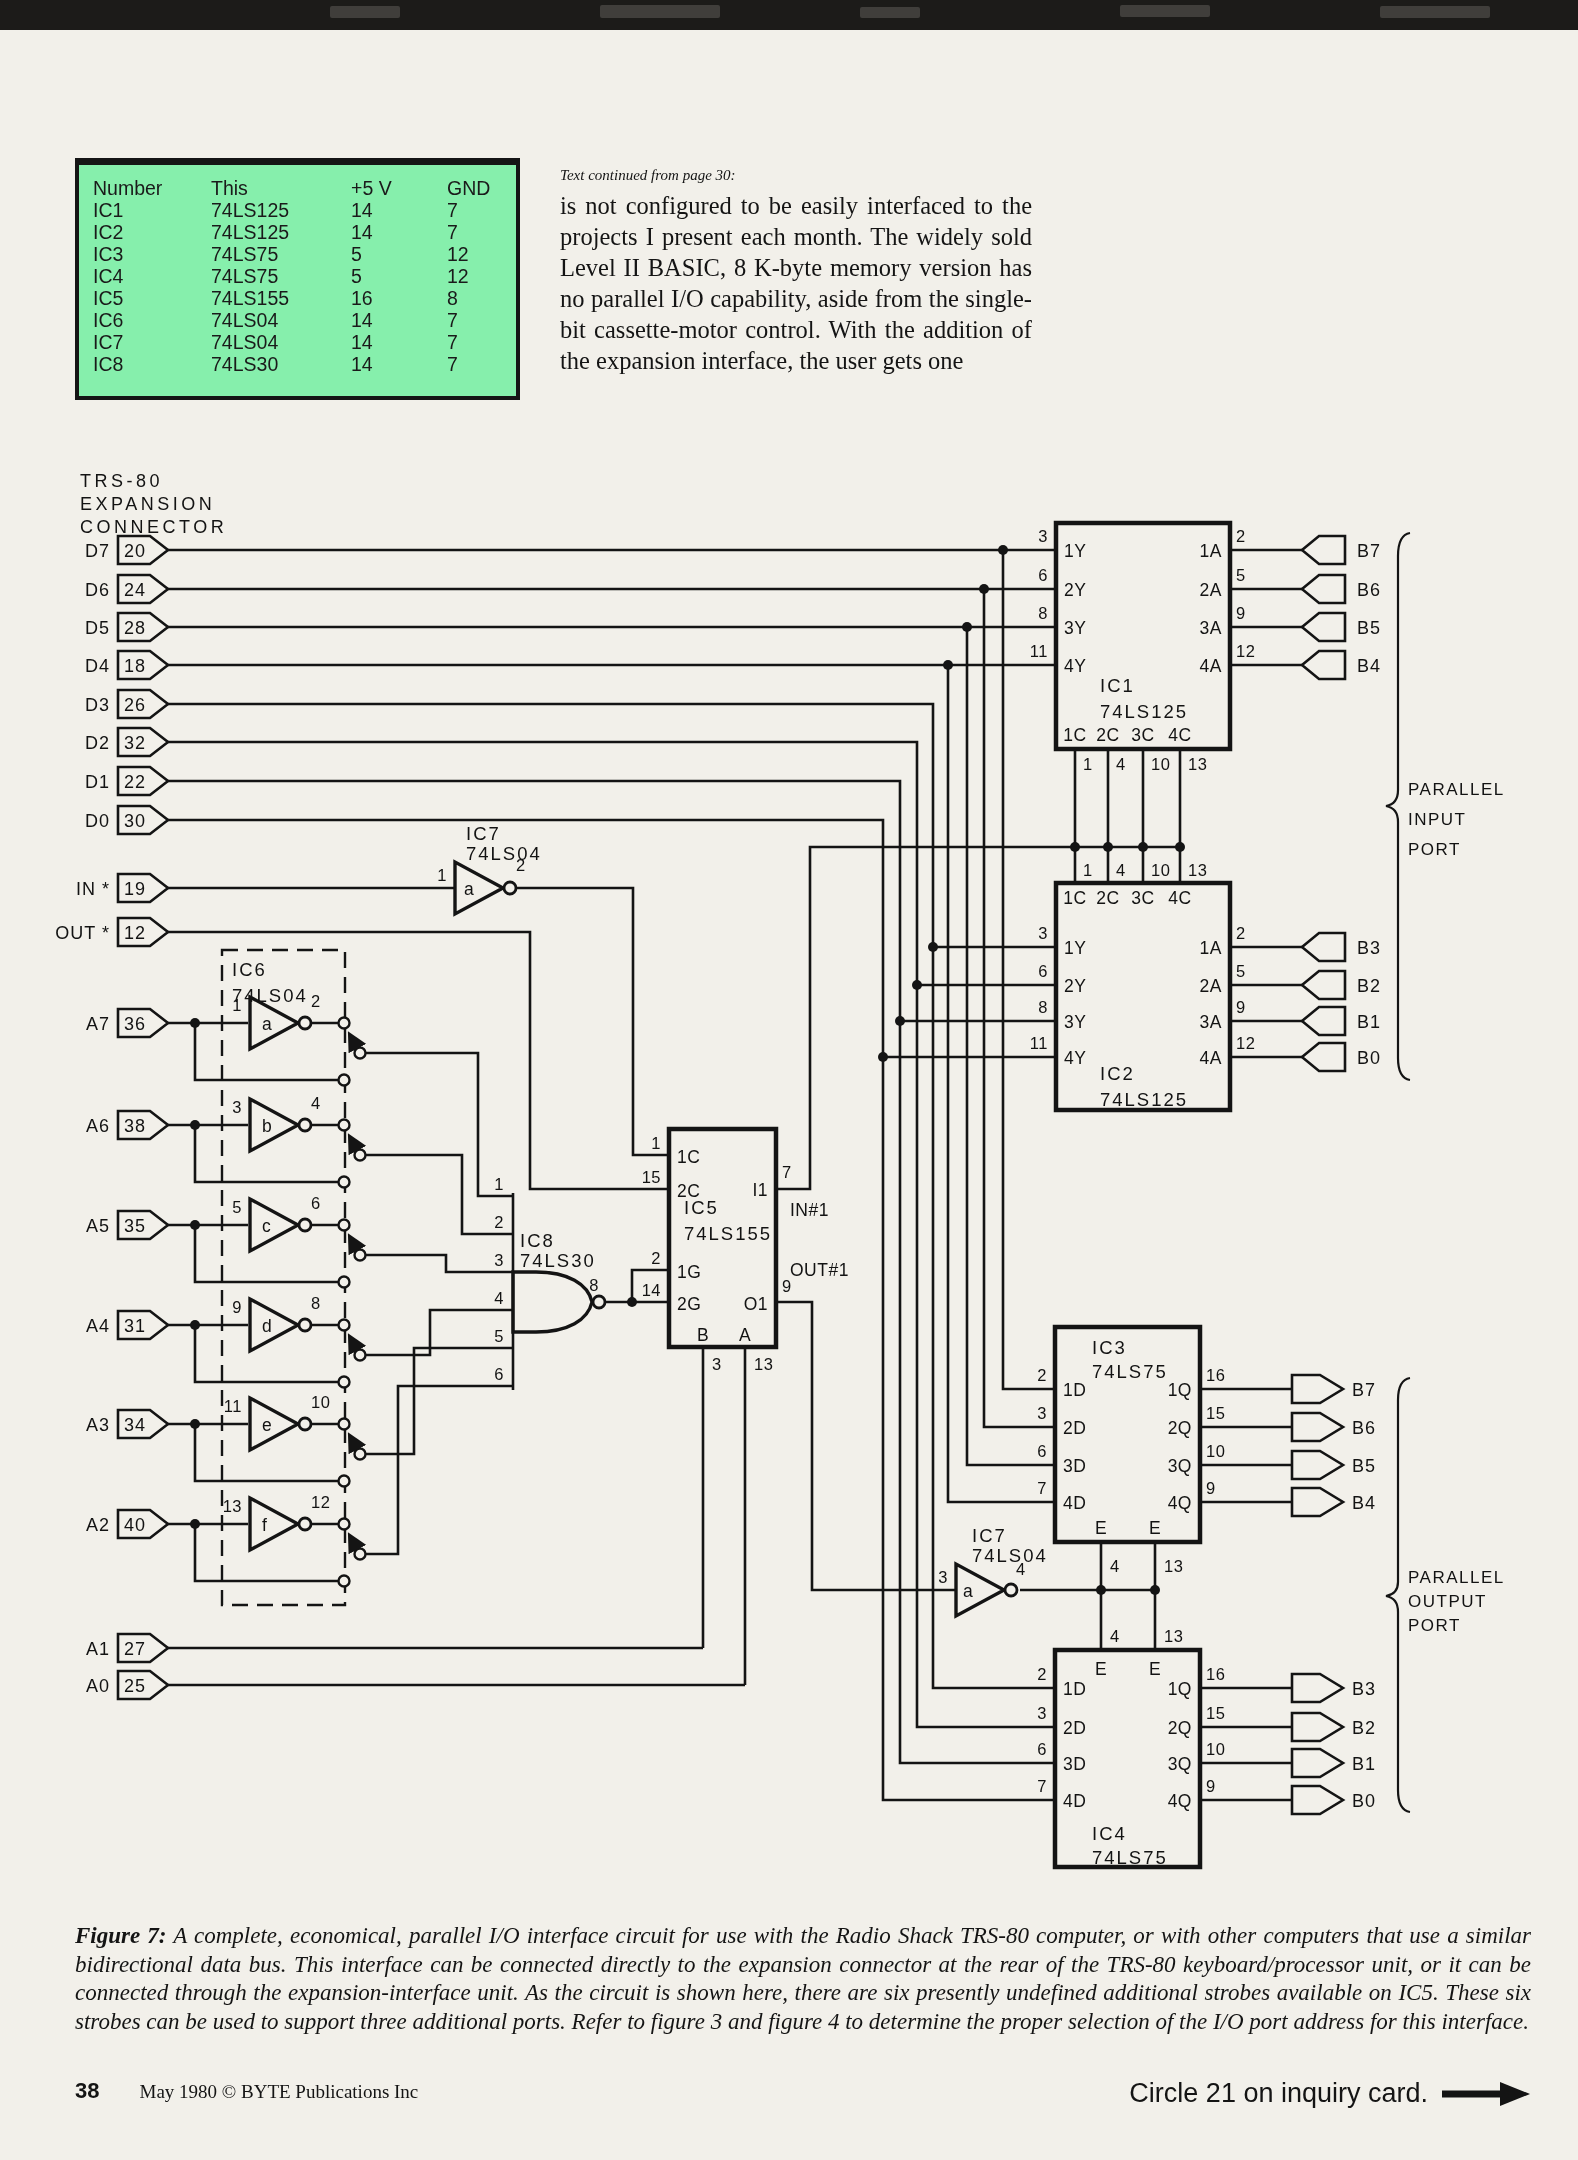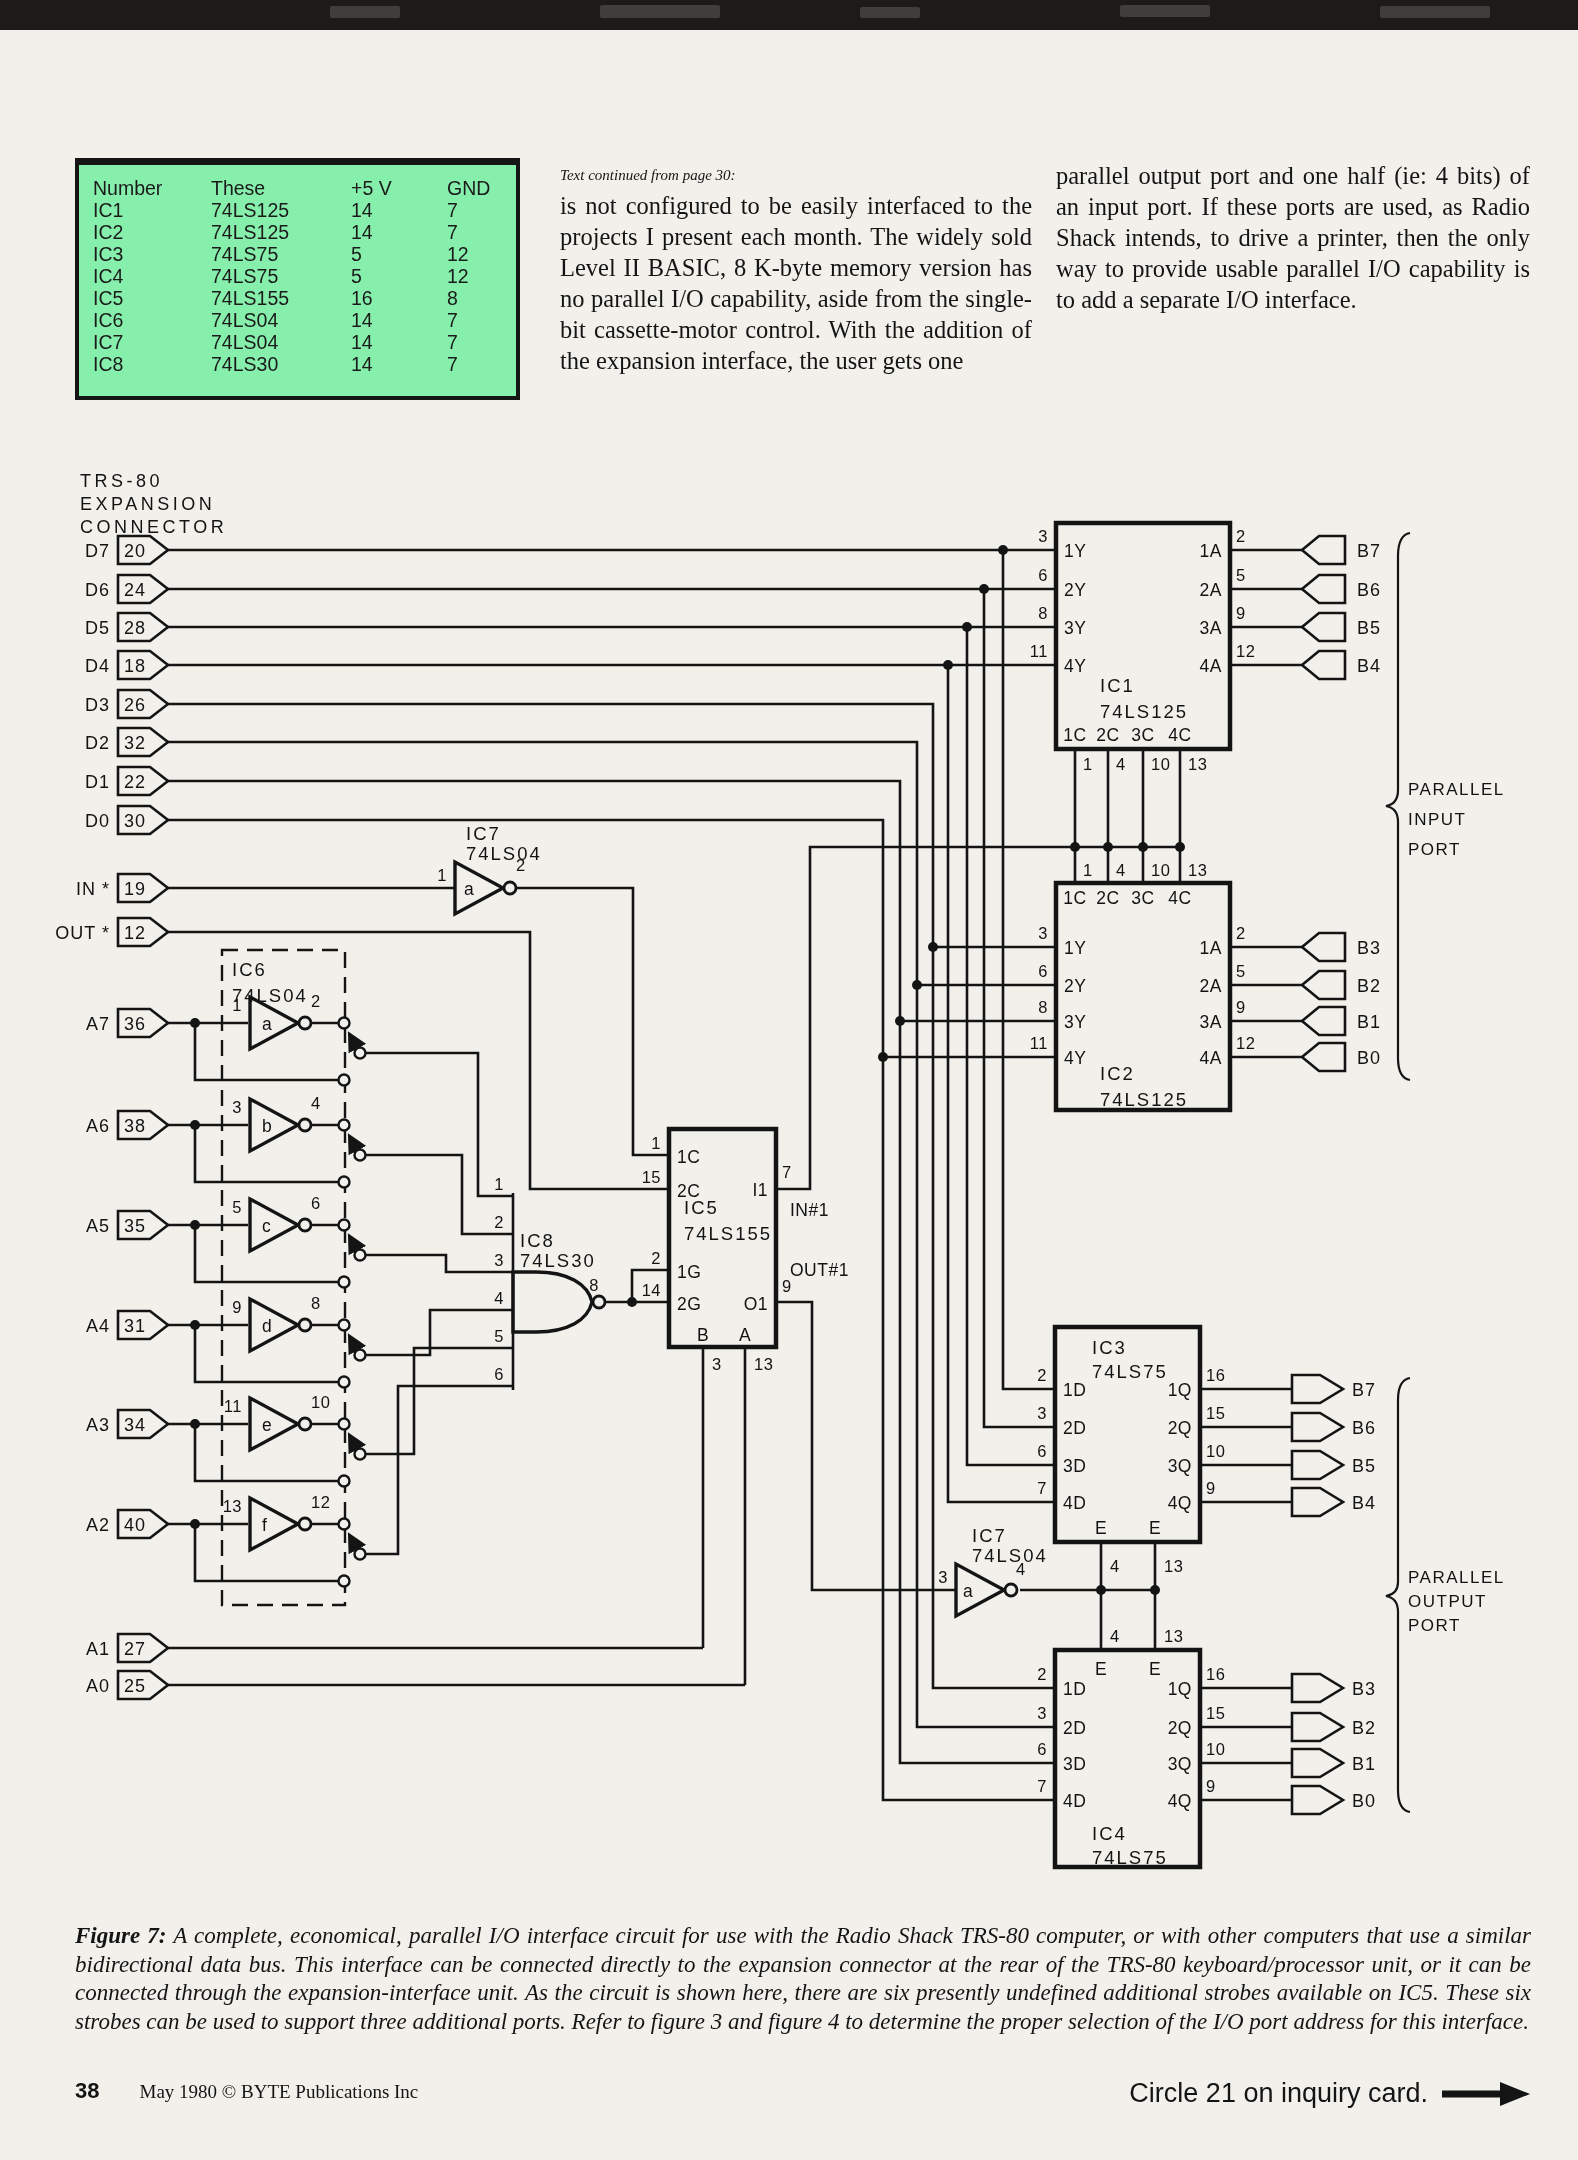--- a/index.html
+++ b/index.html
@@ -56,21 +56,21 @@
   <span class="blob" style="left:860px;top:7px;width:60px;height:11px;"></span>
   <span class="blob" style="left:1120px;top:5px;width:90px;height:12px;"></span>
   <span class="blob" style="left:1380px;top:6px;width:110px;height:12px;"></span>
 </div>
 
 <div id="ictable" class="abs">
   <table>
     <thead>
       <tr>
         <th>Number</th>
-        <th>These</th>
+        <th>This</th>
         <th>+5 V</th>
         <th>GND</th>
       </tr>
     </thead>
     <tbody id="ictbody">
         <tr>
           <td>IC1</td>
           <td>74LS125</td>
           <td>14</td>
           <td>7</td>
@@ -119,21 +119,20 @@
         </tr>
       </tbody>
   </table>
 </div>
 
 <div id="contnote" class="abs col">Text continued from page 30:</div>
 <div id="col1" class="abs col">
   <p>is not configured to be easily interfaced to the projects I present each month. The widely sold Level II BASIC, 8 K-byte memory version has no parallel I/O capability, aside from the single-bit cassette-motor control. With the addition of the expansion interface, the user gets one</p>
 </div>
 <div id="col2" class="abs col">
-  <p>parallel output port and one half (ie: 4 bits) of an input port. If these ports are used, as Radio Shack intends, to drive a printer, then the only way to provide usable parallel I/O capability is to add a separate I/O interface.</p>
 </div>
 
 <svg id="schem" class="abs" width="1578" height="1460" viewBox="0 458 1578 1460">
   <defs>
     <marker id="ah" markerWidth="9" markerHeight="9" refX="7" refY="4.5" orient="auto">
       <path d="M0,0 L9,4.5 L0,9 Z" style="fill:#141414;stroke:none;"></path>
     </marker>
   </defs>
 
   <g>

